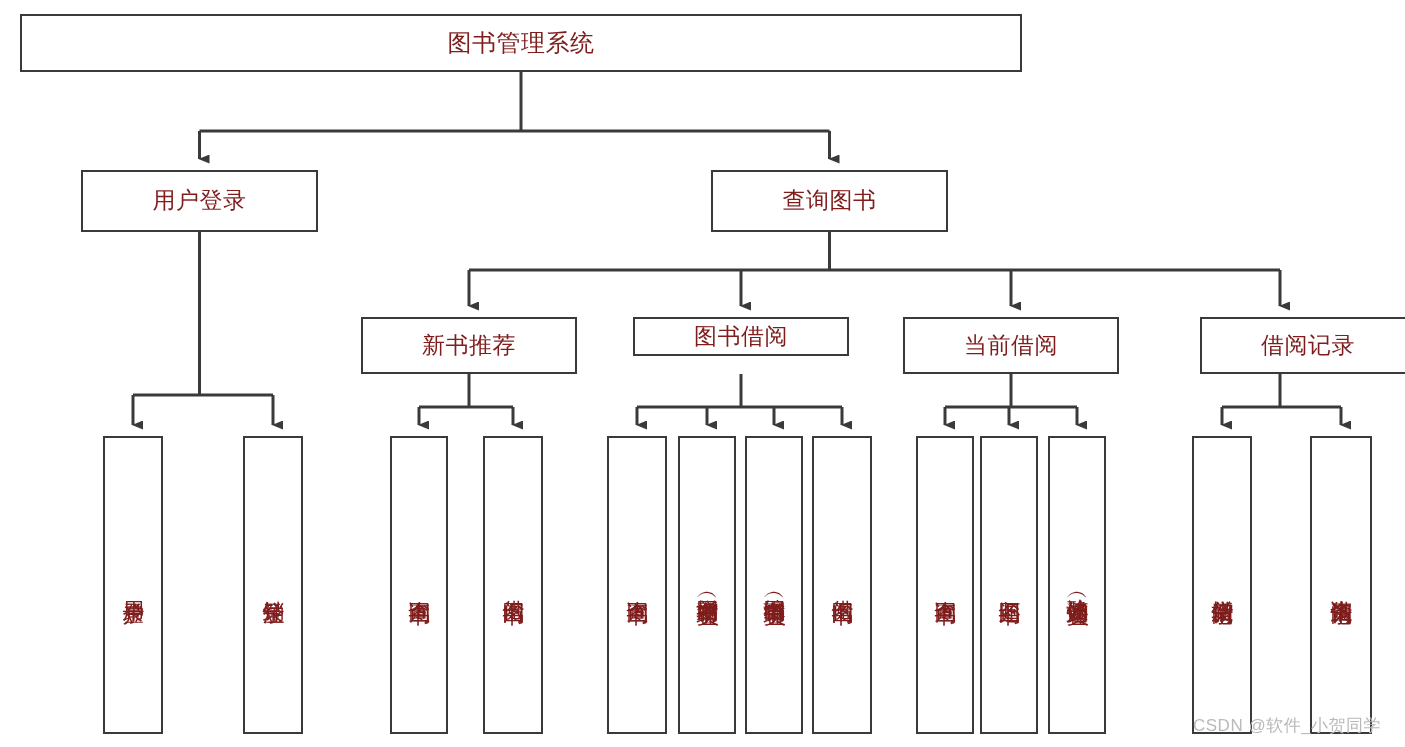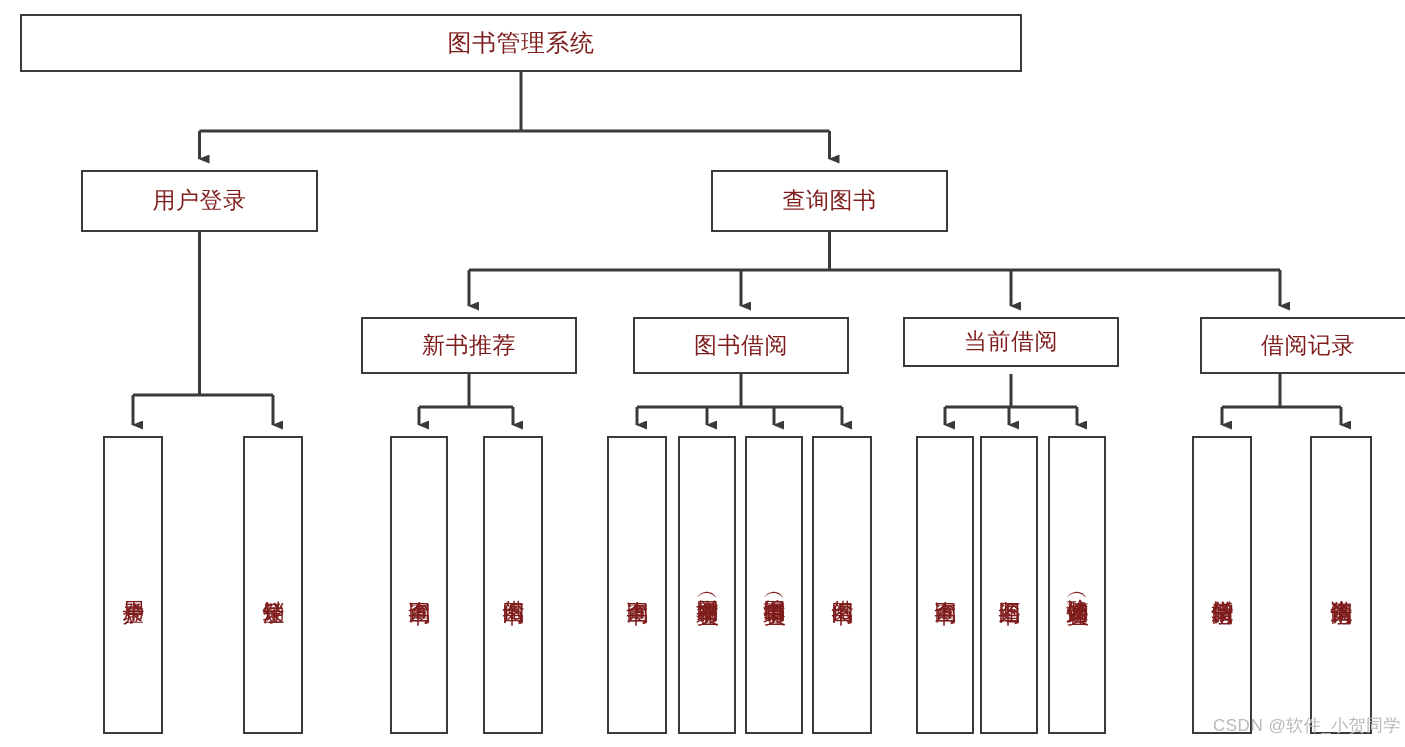--- a/index.html
+++ b/index.html
@@ -55,21 +55,20 @@
   .root-label {
     font-size: 24px;
   }
   .watermark {
     position: absolute;
     color: #b9b9b9;
     font-size: 17px;
     white-space: nowrap;
     letter-spacing: 0.5px;
     pointer-events: none;
-    margin-left: 20px;
   }
 </style>
 </head>
 <body>
 
 <div id="diagram-root">
 
   <svg class="diagram-canvas" viewBox="0 0 1405 747" xmlns="http://www.w3.org/2000/svg">
     <defs>
       <marker id="arrowhead" markerWidth="9" markerHeight="11" refX="4.5" refY="10" orient="auto" markerUnits="userSpaceOnUse">
@@ -120,24 +119,24 @@
   <div id="node-layer">
       <div class="node-box" style="left: 81px; top: 170px; width: 237px; height: 62px;">
         <span class="node-label-h">用户登录</span>
       </div>
       <div class="node-box" style="left: 711px; top: 170px; width: 237px; height: 62px;">
         <span class="node-label-h">查询图书</span>
       </div>
       <div class="node-box" style="left: 361px; top: 317px; width: 216px; height: 57px;">
         <span class="node-label-h">新书推荐</span>
       </div>
-      <div class="node-box" style="left: 633px; top: 317px; width: 216px; height: 57px;">
+      <div class="node-box" style="left: 633px; top: 317px; width: 216px; height: 39px;">
         <span class="node-label-h">图书借阅</span>
       </div>
-      <div class="node-box" style="left: 903px; top: 317px; width: 216px; height: 50px;">
+      <div class="node-box" style="left: 903px; top: 317px; width: 216px; height: 57px;">
         <span class="node-label-h">当前借阅</span>
       </div>
       <div class="node-box" style="left: 1172px; top: 317px; width: 216px; height: 57px; margin-left: 28px;">
         <span class="node-label-h">借阅记录</span>
       </div>
       <div class="node-box" style="left: 103px; top: 436px; width: 60px; height: 298px;">
         <span class="node-label-v">用户登录</span>
       </div>
       <div class="node-box" style="left: 243px; top: 436px; width: 60px; height: 298px;">
         <span class="node-label-v">注销登录</span>

